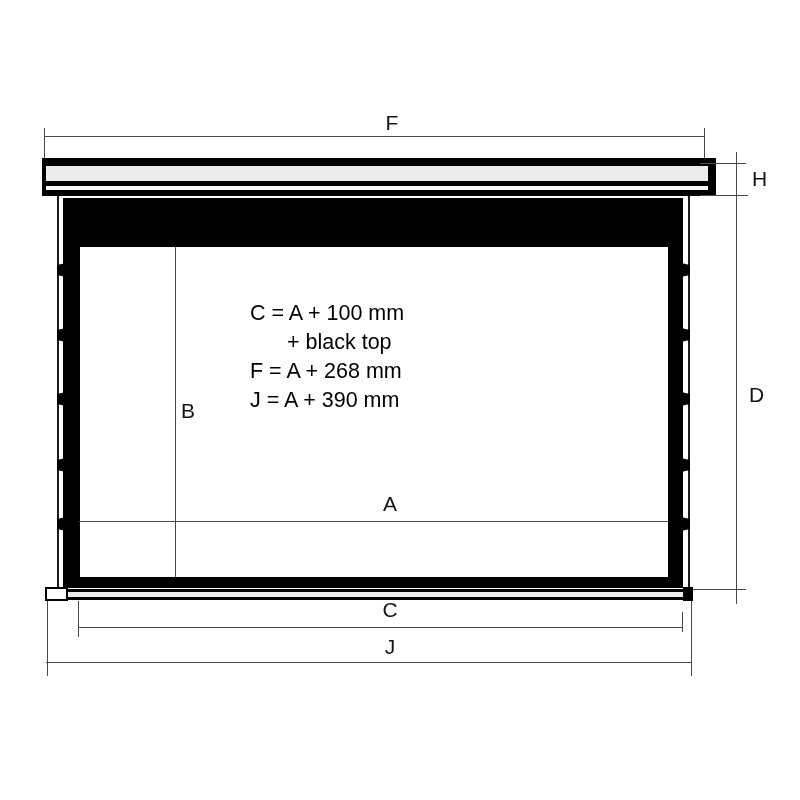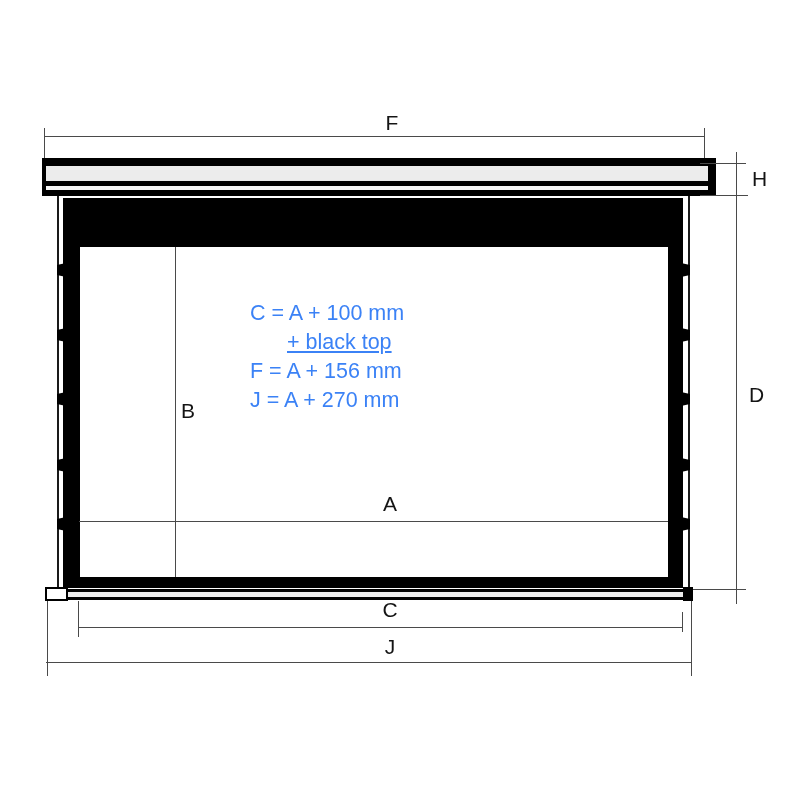--- a/index.html
+++ b/index.html
@@ -29,22 +29,22 @@
   .tab{position:absolute;width:9px;height:14px;background:#000;}
   .tabL{left:57px;clip-path:polygon(0 14%,100% 0,100% 100%,0 86%);}
   .tabR{left:681px;clip-path:polygon(0 0,100% 14%,100% 86%,0 100%);}
   
   #bbar{position:absolute;left:68px;top:589px;width:615px;height:11px;
     background:#ececec;border-top:3px solid #000;border-bottom:3px solid #000;box-sizing:border-box;}
   #bcapL{position:absolute;left:45px;top:587px;width:23px;height:14px;background:#fff;
     border:2.5px solid #000;box-sizing:border-box;}
   #bcapR{position:absolute;left:683px;top:587px;width:10px;height:14px;background:#000;}
   
-  #formulas{position:absolute;left:250px;top:299px;font-size:21.5px;line-height:29px;color:#3b82f6;}
-  #formulas .indent{padding-left:37px;text-decoration:underline;}
+  #formulas{position:absolute;left:250px;top:299px;font-size:21.5px;line-height:29px;color:#000000;}
+  #formulas .indent{padding-left:37px;}
 </style>
 </head>
 <body>
 
 <div id="canvas">
 
   <div class="dl hl" style="left:44px;top:136px;width:661px;"></div>
   <div class="dl vl" style="left:44px;top:128px;height:31px;"></div>
   <div class="dl vl" style="left:703.5px;top:128px;height:31px;"></div>
   <div class="lbl ctr" style="left:392px;top:112px;">F</div>
@@ -86,22 +86,22 @@
 
   <div class="dl vl" style="left:175px;top:247px;height:330px;"></div>
   <div class="lbl" style="left:181px;top:400px;">B</div>
 
   <div class="dl hl" style="left:79px;top:521px;width:589px;"></div>
   <div class="lbl ctr" style="left:390px;top:493px;">A</div>
 
   <div id="formulas">
     <div>C = A + 100 mm</div>
     <div class="indent">+ black top</div>
-    <div>F = A + 156 mm</div>
-    <div>J = A + 270 mm</div>
+    <div>F = A + 268 mm</div>
+    <div>J = A + 390 mm</div>
   </div>
 
   <div id="bbar"></div>
   <div id="bcapL"></div>
   <div id="bcapR"></div>
 
   <div class="dl vl" style="left:78px;top:601px;height:36px;"></div>
   <div class="dl vl" style="left:682px;top:612px;height:20px;"></div>
   <div class="dl hl" style="left:78px;top:627px;width:604px;"></div>
   <div class="lbl ctr" style="left:390px;top:599px;">C</div>

